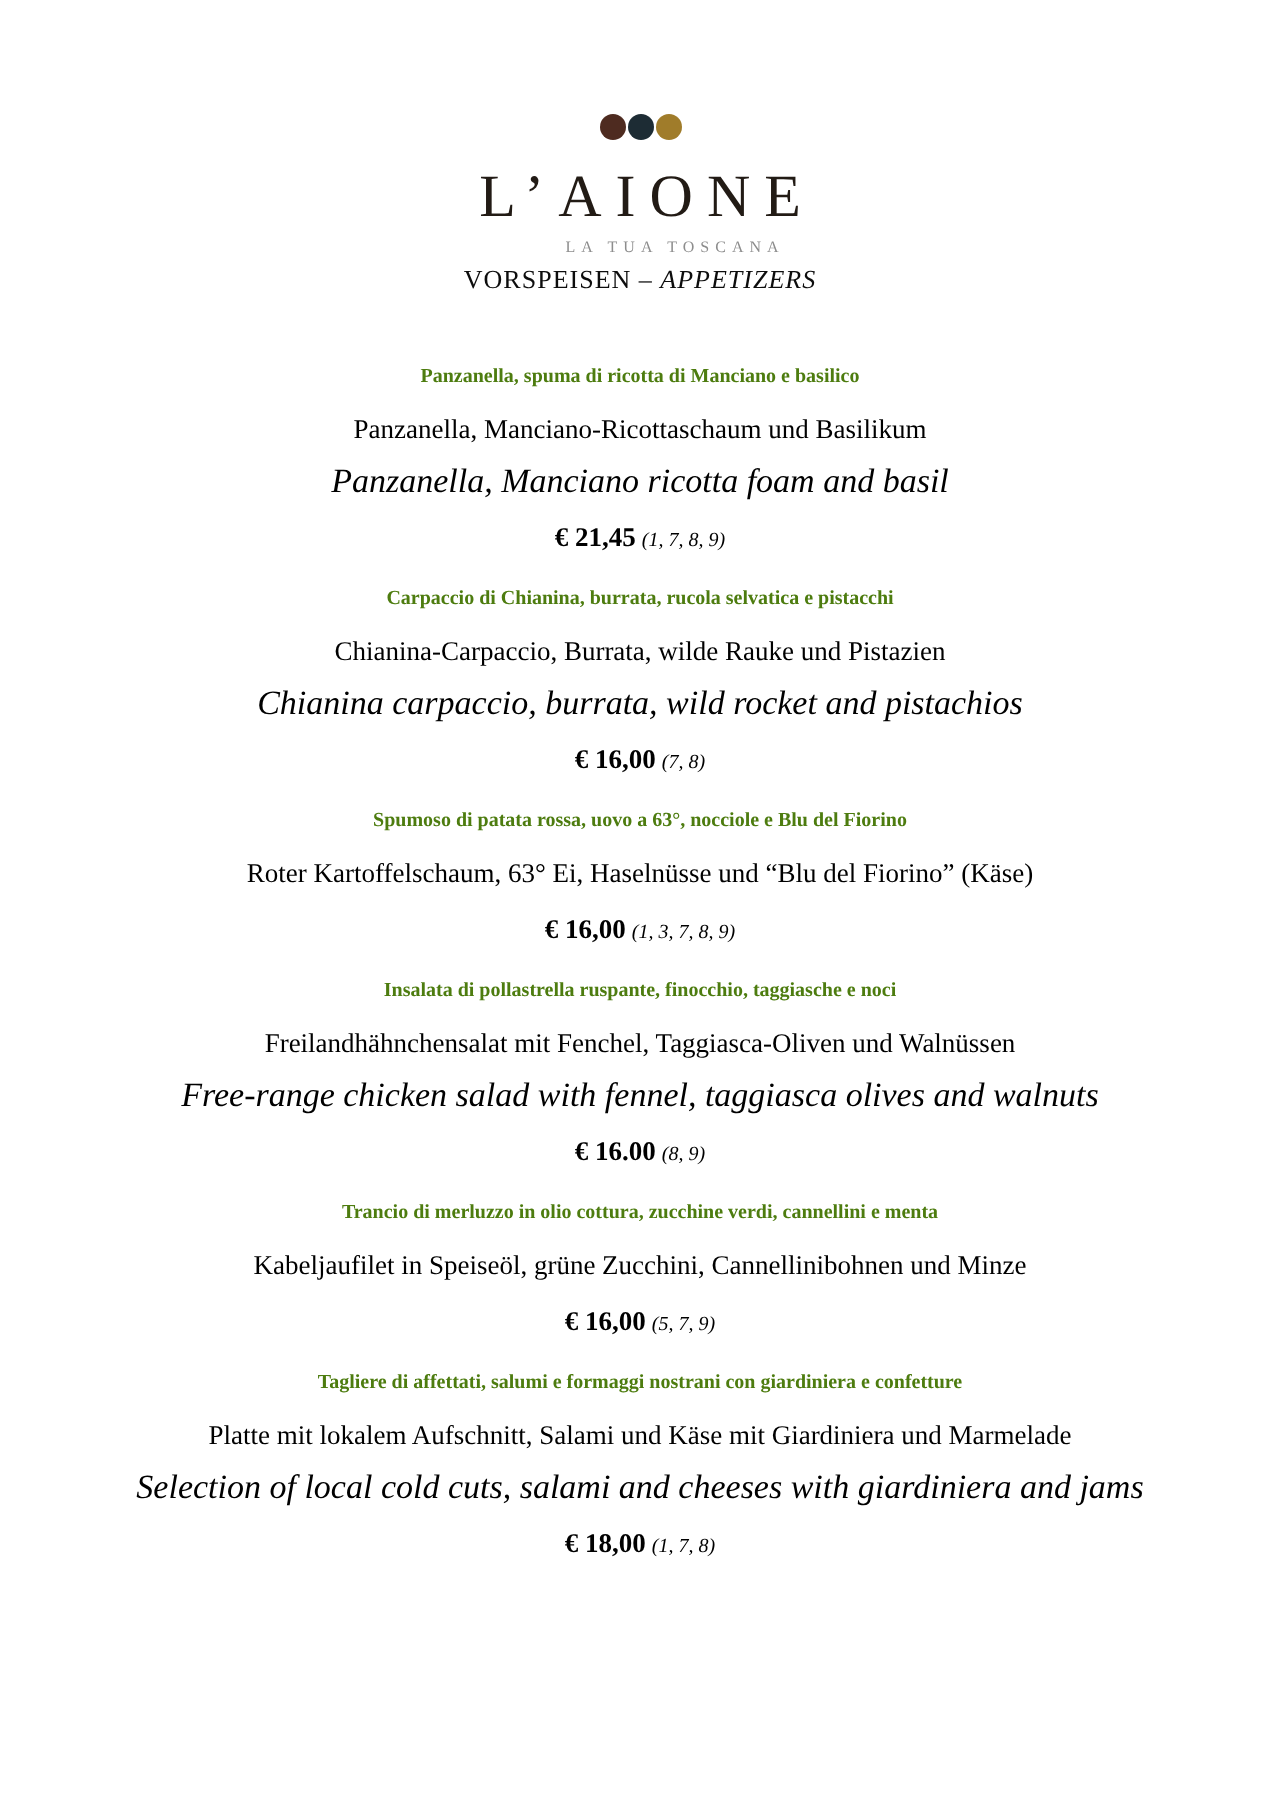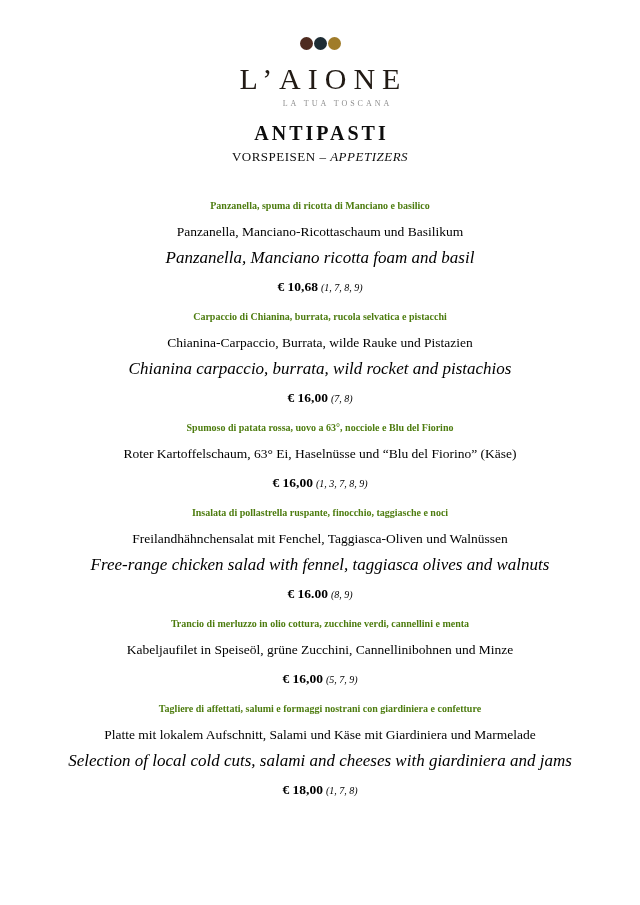--- a/index.html
+++ b/index.html
@@ -6,21 +6,21 @@
   html, body { background: #ffffff; }
   body {
     width: 640px;
     height: 905px;
     margin: 0 auto;
     font-family: "Liberation Serif", "DejaVu Serif", serif;
     color: #000;
     text-align: center;
     overflow: hidden;
   }
-  .page { padding-top: 36px; }
+  .page { padding-top: 56px; }
 
   
   .dots {
     display: flex;
     justify-content: center;
     align-items: center;
     height: 14px;
   }
   .dot {
     width: 13px;
@@ -103,30 +103,29 @@
   <header class="brand">
     <div class="dots">
       <span class="dot" style="background: rgb(78, 43, 32);"></span>
       <span class="dot" style="background: rgb(29, 44, 52);"></span>
       <span class="dot" style="background: rgb(160, 124, 42);"></span>
     </div>
     <div class="brand-name">L’AIONE</div>
     <div class="brand-tagline">LA TUA TOSCANA</div>
   </header>
 
-  <h1 class="title">ANTIPASTI</h1>
   <div class="subtitle"><span>VORSPEISEN</span><span> – </span><em>APPETIZERS</em></div>
 
   <main class="items">
 
     <section class="item">
       <div class="line-it">Panzanella, spuma di ricotta di Manciano e basilico</div>
       <div class="line-de">Panzanella, Manciano-Ricottaschaum und Basilikum</div>
       <div class="line-en">Panzanella, Manciano ricotta foam and basil</div>
-      <div class="price-line"><span class="price">€ 10,68</span><span class="allergens">(1, 7, 8, 9)</span></div>
+      <div class="price-line"><span class="price">€ 21,45</span><span class="allergens">(1, 7, 8, 9)</span></div>
     </section>
 
     <section class="item">
       <div class="line-it">Carpaccio di Chianina, burrata, rucola selvatica e pistacchi</div>
       <div class="line-de">Chianina-Carpaccio, Burrata, wilde Rauke und Pistazien</div>
       <div class="line-en">Chianina carpaccio, burrata, wild rocket and pistachios</div>
       <div class="price-line"><span class="price">€ 16,00</span><span class="allergens">(7, 8)</span></div>
     </section>
 
     <section class="item">

